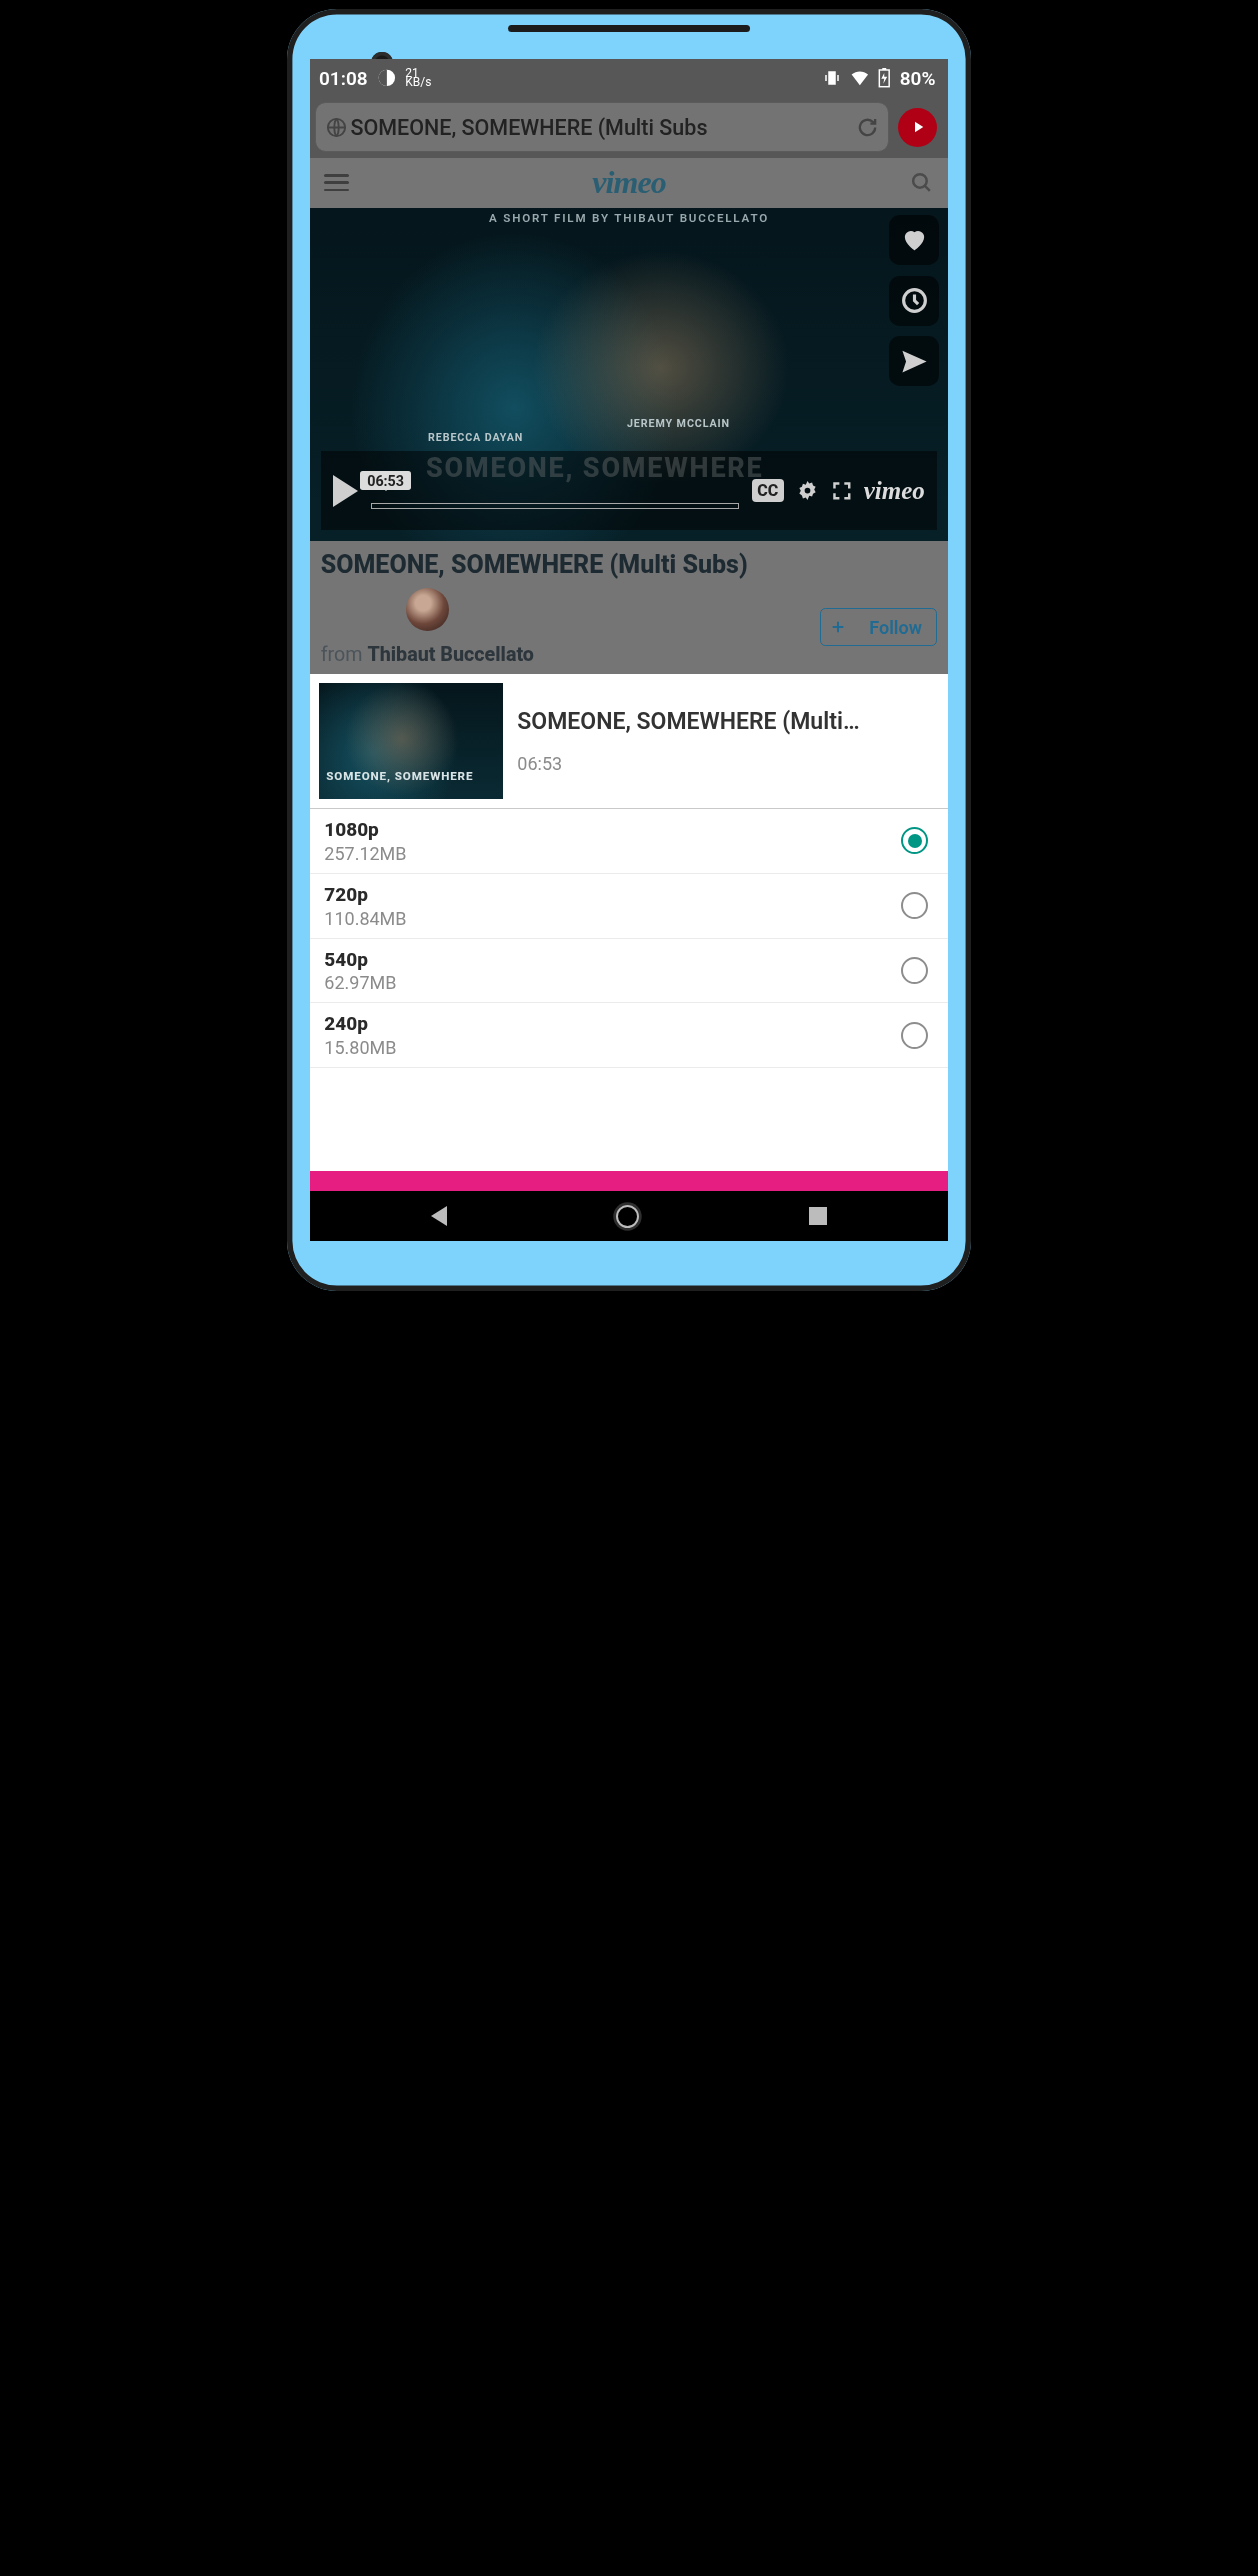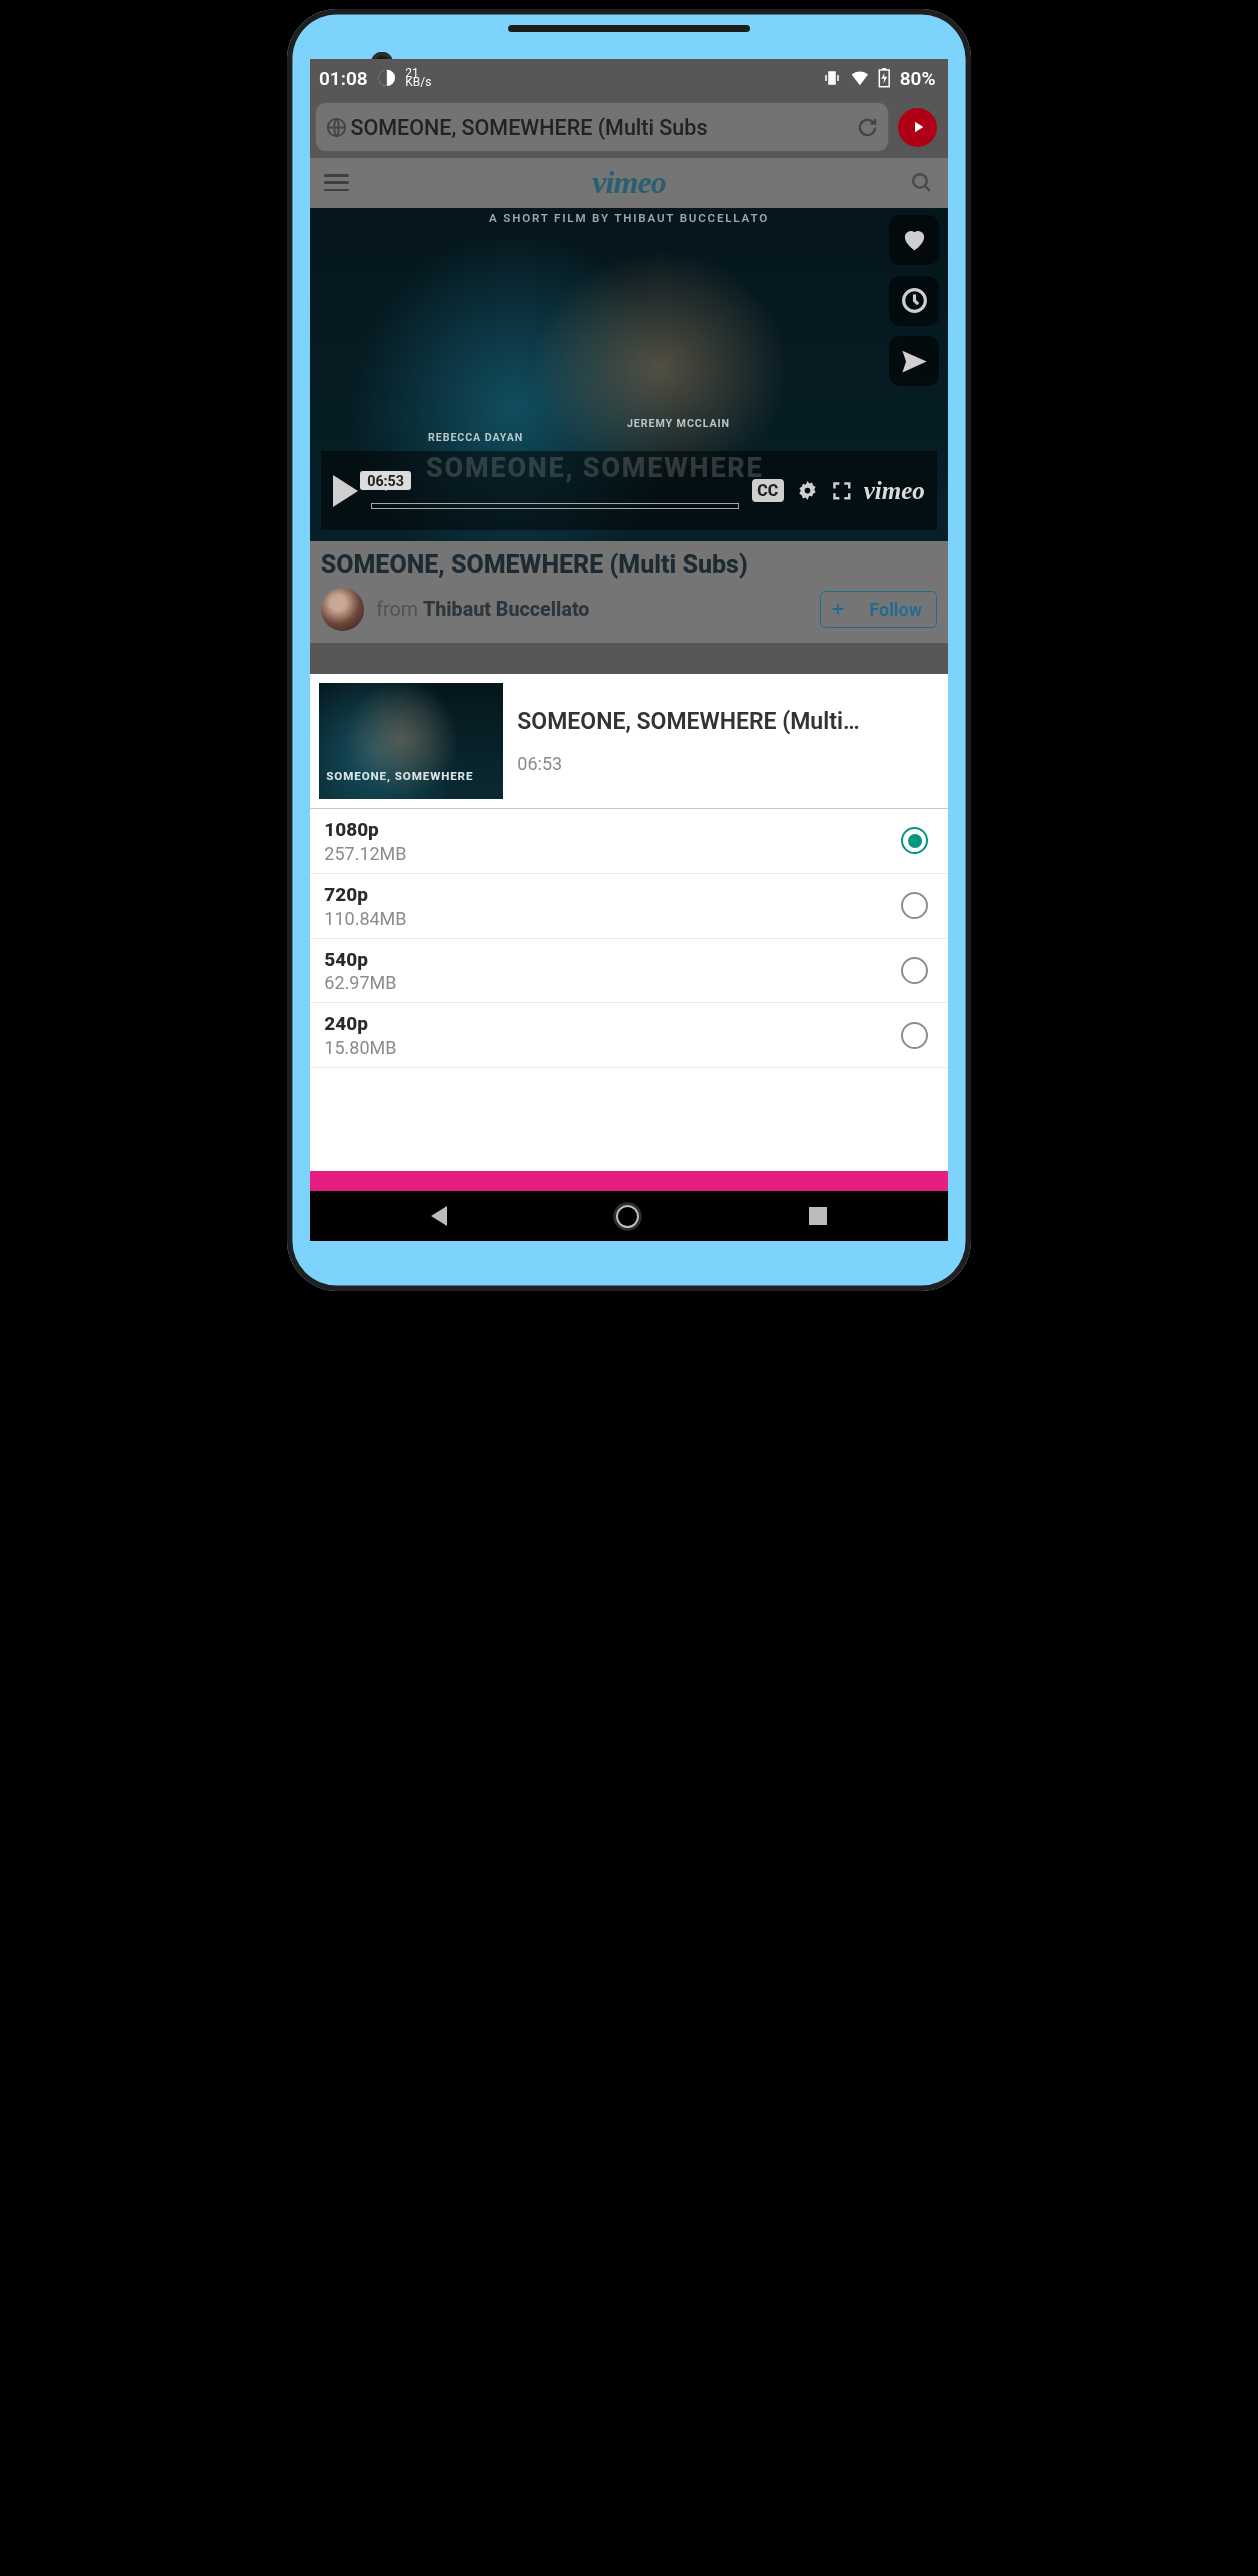--- a/index.html
+++ b/index.html
@@ -72,21 +72,21 @@
 .seek .track { width:100%; height:5.4px; border:1.8px solid #a7a7a7; }
 .ccbadge { font-weight:800; background:#cfcfcf; color:#222; padding:1.8px 5.4px; border-radius:4px; font-size:16px; }
 .fullsc { width:19.7px; height:19.7px; }
 .vimeo-wm { font-family: Georgia, serif; font-style:italic; font-weight:900;
   color:#dcdcdc; font-size:25px; }
 
 
 .videometa { padding:9px 10.7px 12.5px; background: rgba(255,255,255,.18); }
 .vtitle { font-size:25px; font-weight:800; color:#1d2a31; }
 .author-row { display:flex; align-items:center; justify-content:space-between; margin-top:9px; }
-.author-left { display:flex; align-items:center; gap:12.5px; }
+.author-left { display:flex; align-items:center; gap:12.5px;flex-direction:column; }
 .avatar { width:43px; height:43px; border-radius:50%;
   background: radial-gradient(circle at 40% 35%, #c8a894 20%, #6d463a 55%, #2b1c18); }
 .byline { font-size:19.7px; color:#4b545a; }
 .byline b { font-weight:800; color:#2d363c; }
 .followbtn { border:1.8px solid #1f6b93; color:#1f6b93; font-size:18px; font-weight:600;
   padding:7.2px 14.3px 7.2px 9px; border-radius:5.4px; display:flex; align-items:center; gap:23px;justify-content:center; }
 
 
 .sheet { position:absolute; left:0; right:0; bottom:0; top:615px; background:#fff;
   display:flex; flex-direction:column; }

